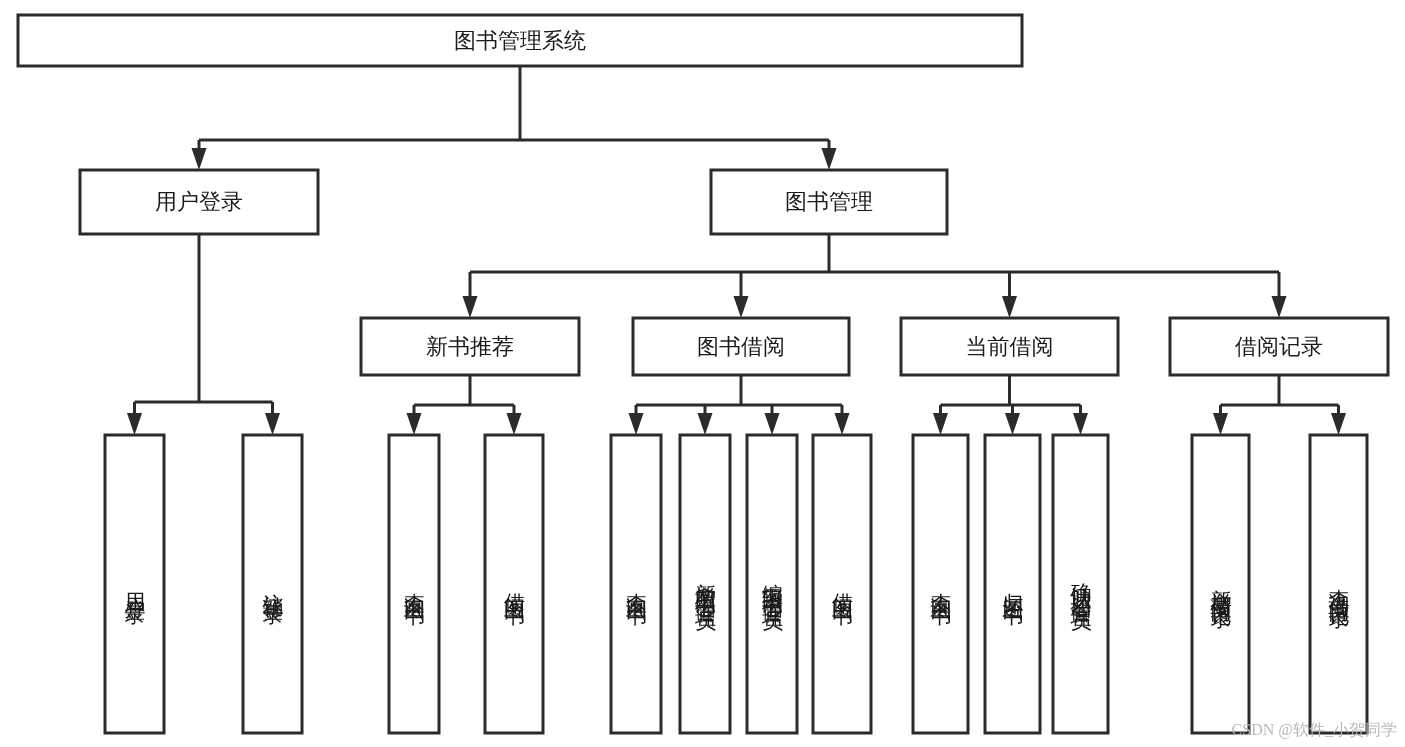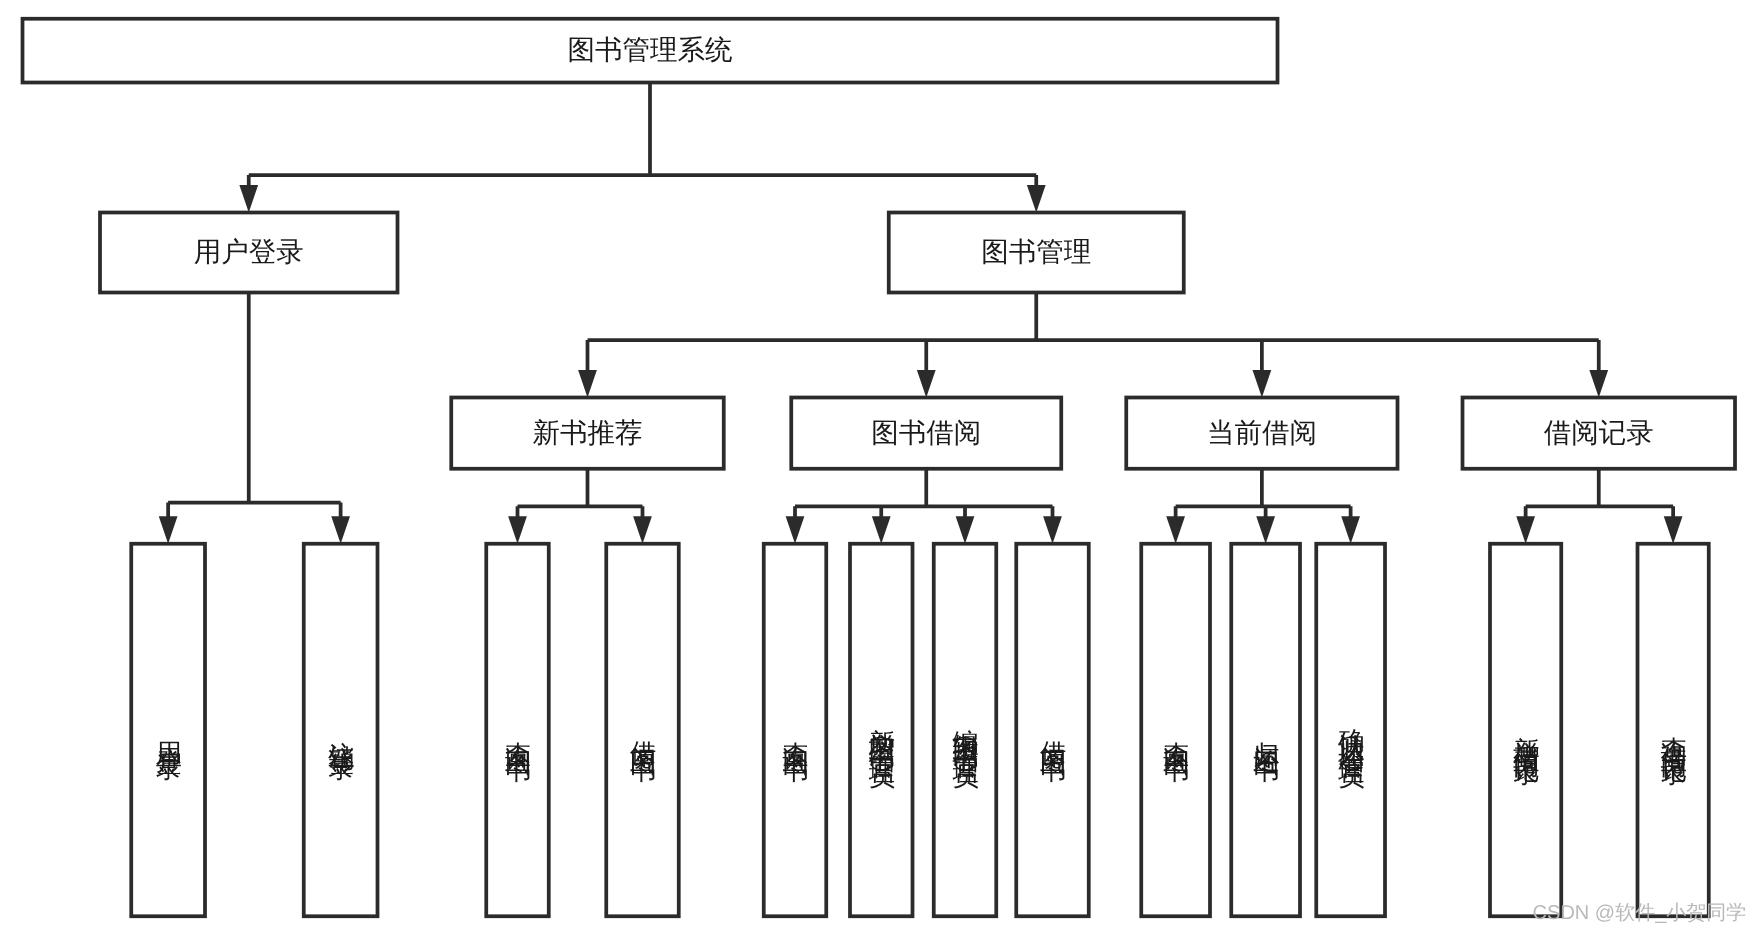--- a/index.html
+++ b/index.html
@@ -11,21 +11,21 @@
   .edge{stroke:#2b2b2b;stroke-width:3;fill:none;}
   .arrow-head{fill:#2b2b2b;stroke:none;}
   .node-label-h{font-size:22px;fill:#1a1a1a;text-anchor:middle;
                 dominant-baseline:middle;font-family:"DejaVu Sans",sans-serif;}
   .leaf-label{position:absolute;writing-mode:vertical-rl;text-orientation:upright;
               font-size:21px;line-height:1;color:#1a1a1a;letter-spacing:4px;
               font-family:"DejaVu Sans",sans-serif;
               display:flex;align-items:center;justify-content:center;
               white-space:nowrap;pointer-events:none;}
   .watermark{position:absolute;right:8px;bottom:6px;font-size:16px;color:#b9b9b9;
-             font-family:Liberation Sans, sans-serif;white-space:nowrap;}
+             font-family:Liberation Serif, serif;white-space:nowrap;}
 </style>
 </head>
 <body>
 
 <div id="stage">
   <svg id="diagram-svg" viewBox="0 0 1405 747" xmlns="http://www.w3.org/2000/svg">
       <g>
         <line x1="520" y1="66" x2="520" y2="140" class="edge"></line>
         <line x1="199" y1="140" x2="829" y2="140" class="edge"></line>
         <line x1="199" y1="140" x2="199" y2="151" class="edge"></line>

